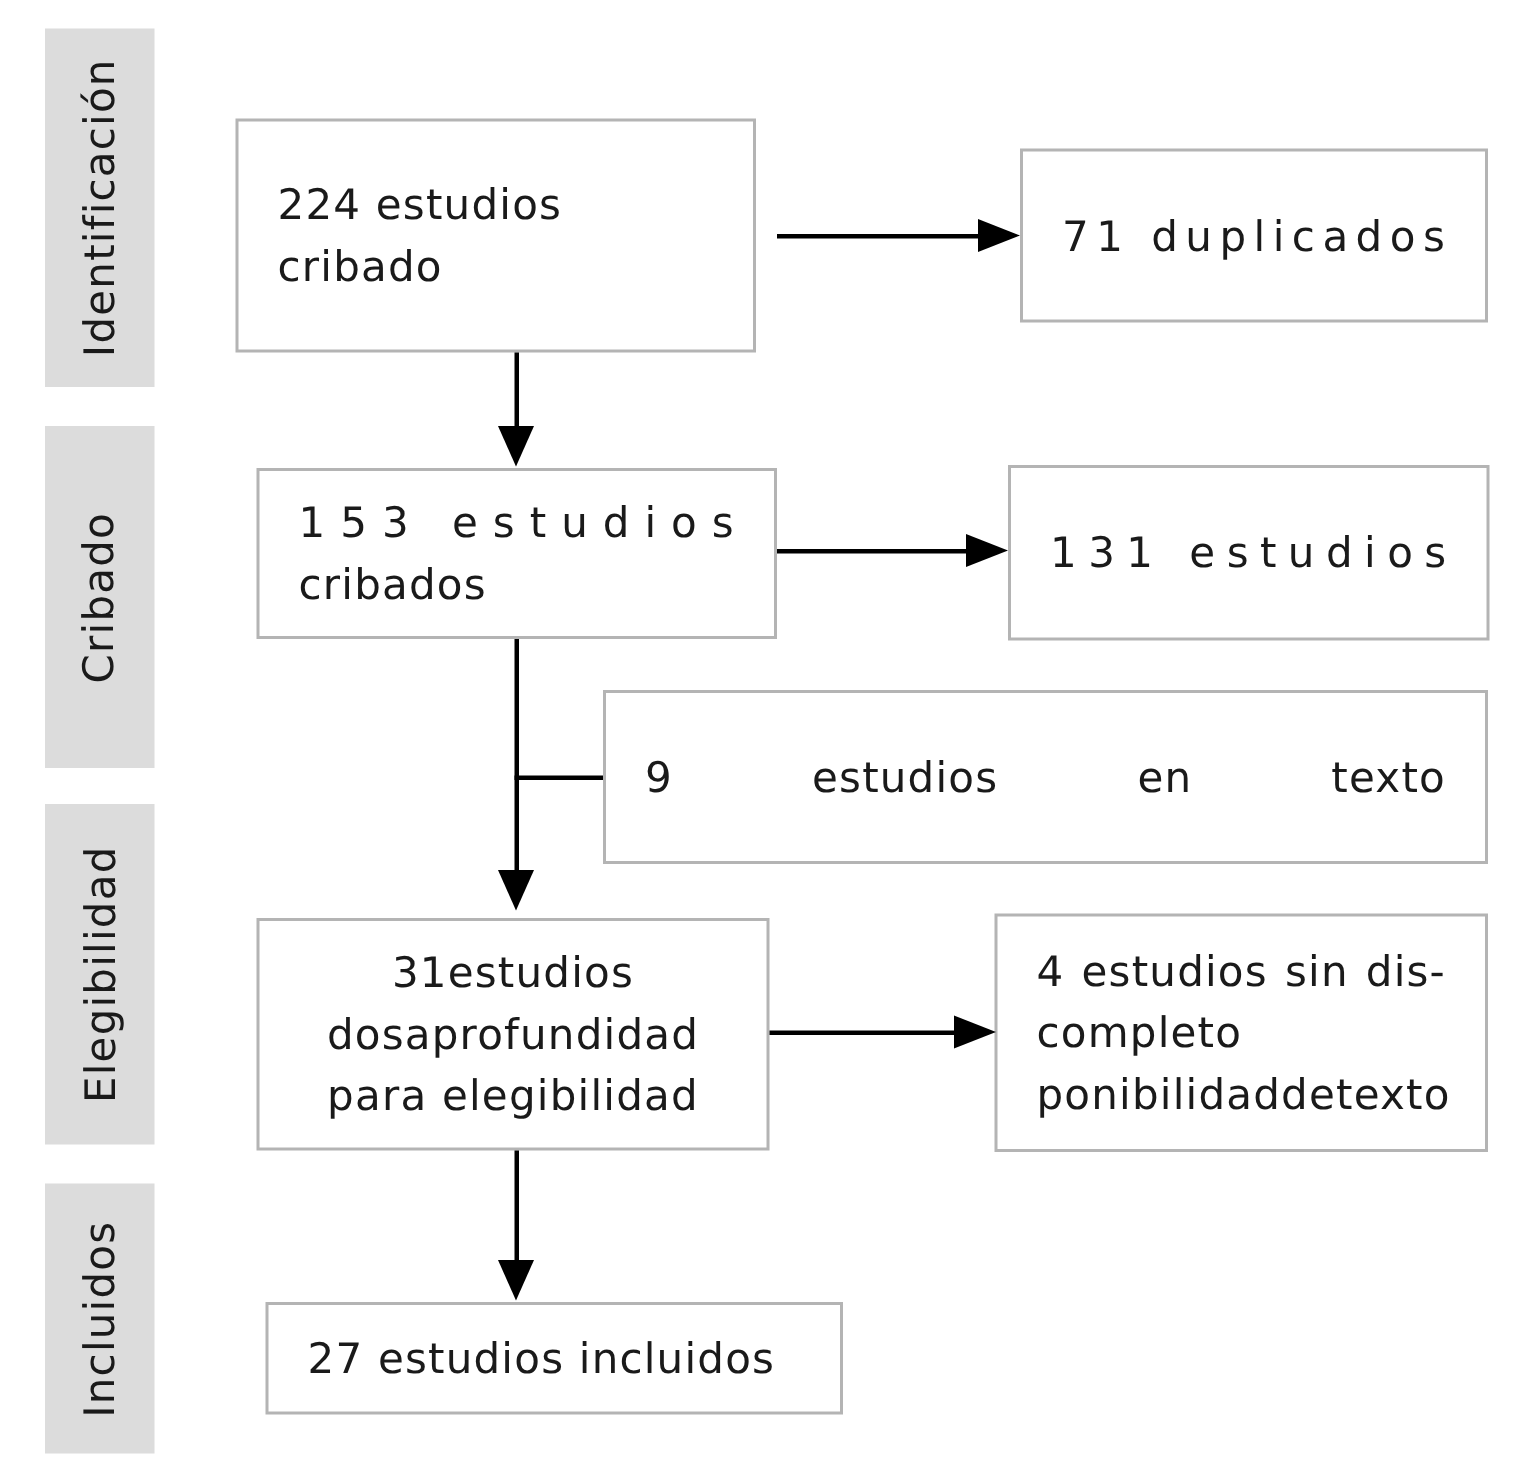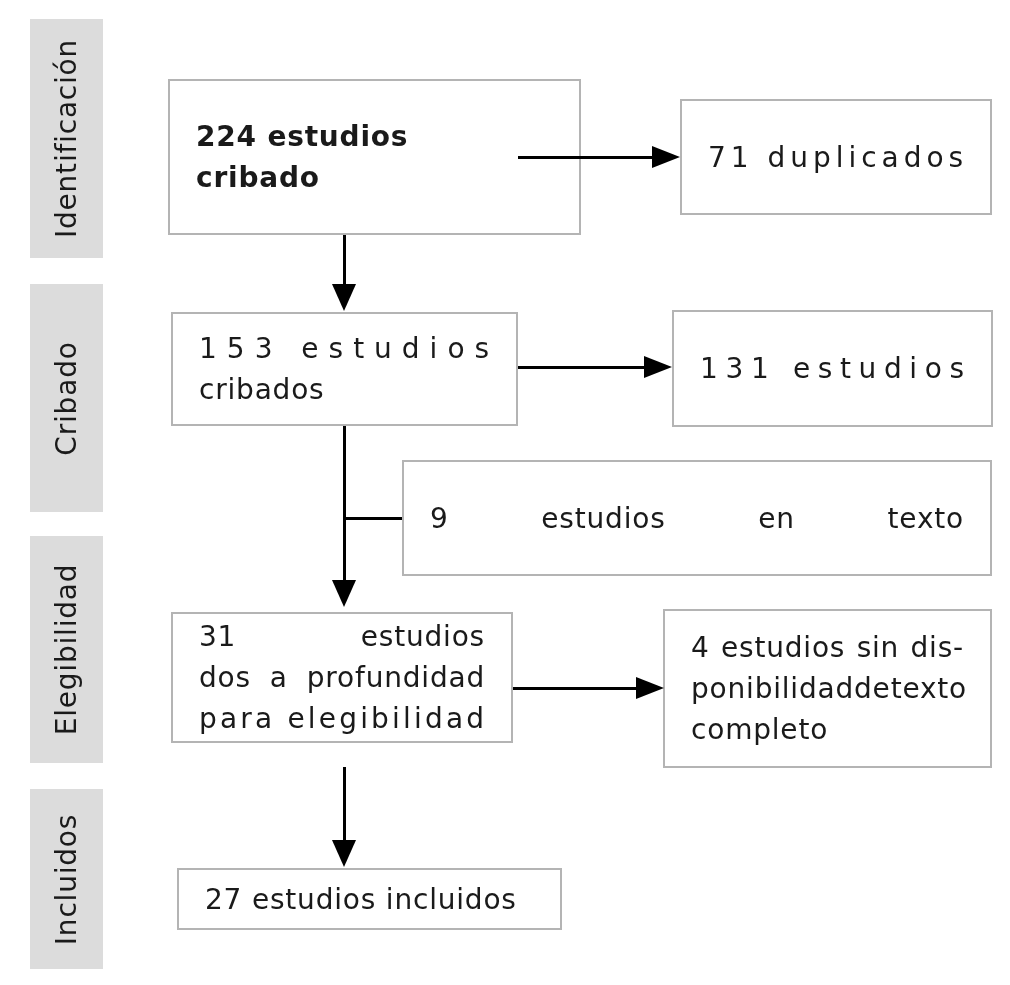--- a/index.html
+++ b/index.html
@@ -87,21 +87,21 @@
   <div class="stage" style="top:284px; height:228px;">
     <span>Cribado</span>
   </div>
   <div class="stage" style="top:536px; height:227px;">
     <span>Elegibilidad</span>
   </div>
   <div class="stage" style="top:789px; height:180px;">
     <span>Incluidos</span>
   </div>
 
-  <div class="box" style="left:168px; top:79px; width:413px; height:156px;font-weight:bold;">
+  <div class="box" style="left:157px; top:79px; width:347px; height:156px;">
     <div class="line">224 estudios</div>
     <div class="line">cribado</div>
   </div>
 
   <div class="box" style="left:680px; top:99px; width:312px; height:116px;">
     <div class="line stretched">
         <span>7</span>
         <span>1</span>
         <span>&nbsp;</span>
         <span>d</span>
@@ -167,21 +167,21 @@
 
   <div class="box" style="left:402px; top:460px; width:590px; height:116px;">
     <div class="line stretched">
         <span>9</span>
         <span>estudios</span>
         <span>en</span>
         <span>texto</span>
       </div>
   </div>
 
-  <div class="box" style="left:171px; top:612px; width:342px; height:131px;">
+  <div class="box" style="left:171px; top:612px; width:342px; height:155px;align-items:center;">
     <div class="line stretched">
         <span>31</span>
         <span>estudios</span>
       </div>
     <div class="line stretched">
         <span>dos</span>
         <span>a</span>
         <span>profundidad</span>
       </div>
     <div class="line stretched">
@@ -205,31 +205,31 @@
       </div>
   </div>
 
   <div class="box" style="left:663px; top:609px; width:329px; height:159px;">
     <div class="line stretched">
         <span>4</span>
         <span>estudios</span>
         <span>sin</span>
         <span>dis-</span>
       </div>
+    <div class="line">completo</div>
     <div class="line stretched">
         <span>ponibilidad</span>
         <span>de</span>
         <span>texto</span>
       </div>
-    <div class="line">completo</div>
   </div>
 
   <div class="hline" style="left:513px; top:687px; width:125px;"></div>
   <div class="arrow-right" style="left:636px; top:677px;"></div>
 
   <div class="vline" style="left:343px; top:767px; height:75px;"></div>
   <div class="arrow-down" style="left:332px; top:840px;"></div>
 
-  <div class="box" style="left:177px; top:868px; width:385px; height:62px;">
+  <div class="box" style="left:177px; top:868px; width:385px; height:75px;">
     <div class="line">27 estudios incluidos</div>
   </div>
 
 </div>
 
 </body></html>

